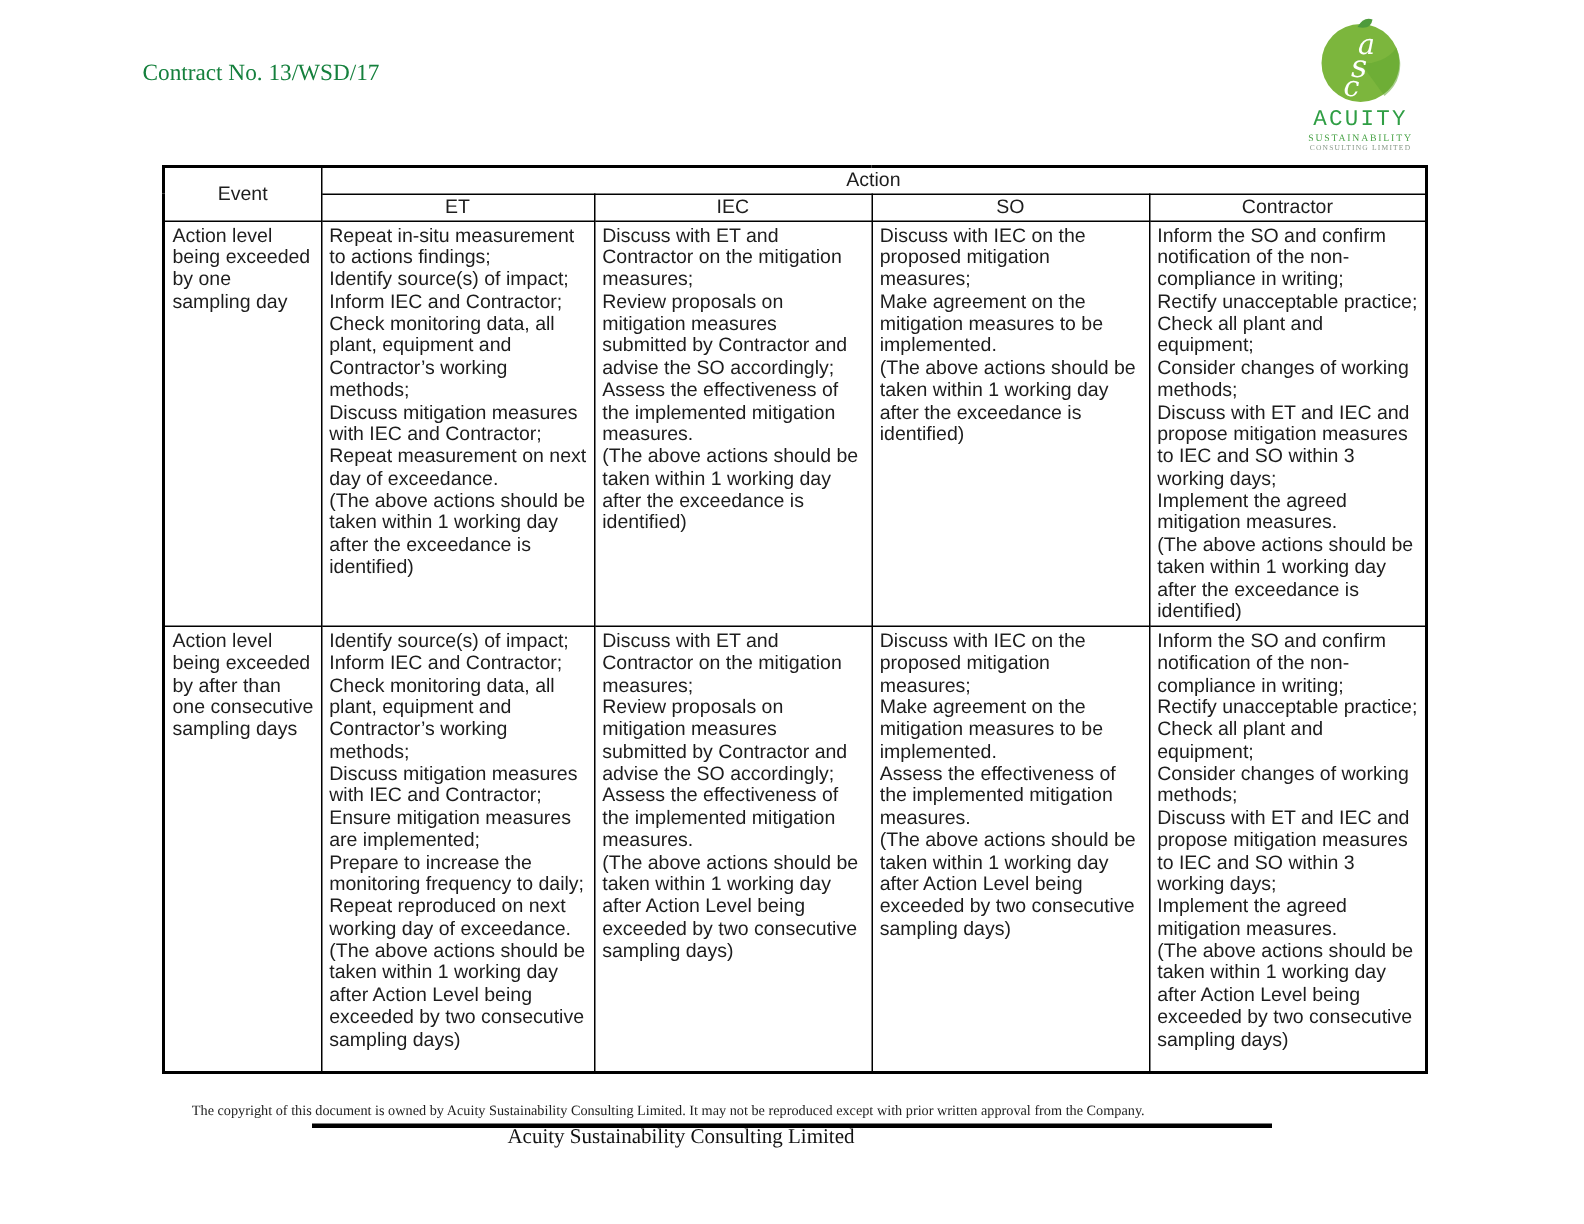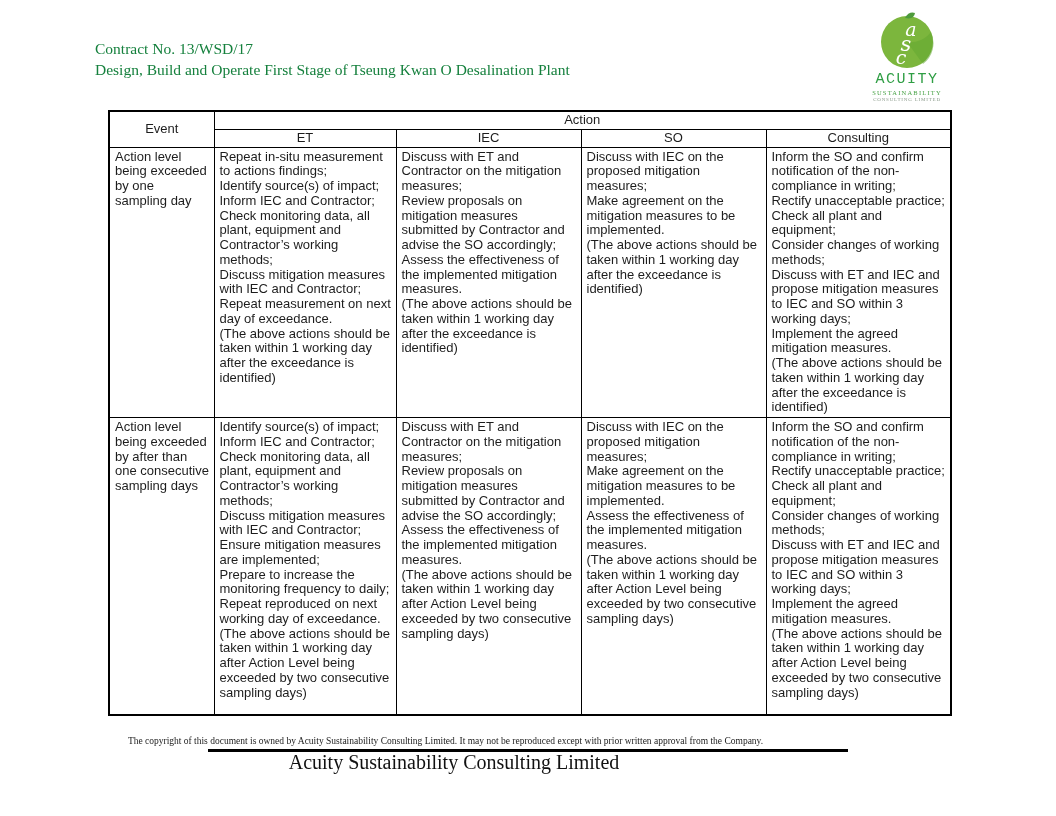--- a/index.html
+++ b/index.html
@@ -40,31 +40,30 @@
   .col-contractor{width:185px;}
   .cell-item{margin:0;}
   
   .footer-copyright{
     position:absolute;left:0;top:736px;width:891px;text-align:center;
     font-size:9.5px;color:#222;font-family:"Liberation Serif",serif;
   }
   .footer-rule{position:absolute;left:208px;top:749px;width:640px;height:3px;background:#000;}
   .footer-company{
     position:absolute;left:0;top:751px;width:908px;text-align:center;
-    font-size:20px;color:#111;font-family:"Liberation Serif",serif;
+    font-size:14px;color:#111;font-family:"Liberation Serif",serif;
   }
 </style>
 </head>
 <body>
 
 <div class="page">
 
   <div class="doc-header">
     <div>Contract No. 13/WSD/17</div>
-    <div>Design, Build and Operate First Stage of Tseung Kwan O Desalination Plant</div>
   </div>
 
   <div class="logo">
     <svg width="58" height="58" viewBox="0 0 58 58">
       <circle cx="29" cy="30" r="26" fill="#7cb63d"></circle>
       <path d="M29 30 a26 26 0 0 0 24 -10 a26 26 0 0 1 -8 32 z" fill="#63a732" opacity="0.55"></path>
       <path d="M27 6 q4 -7 10 -5 q-1 7 -10 5" fill="#4e9b3c"></path>
       <text x="33" y="24" font-family="DejaVu Serif, serif" font-style="italic" font-size="19" fill="#ffffff" text-anchor="middle">a</text>
       <text x="28" y="39" font-family="DejaVu Serif, serif" font-style="italic" font-size="21" fill="#ffffff" text-anchor="middle">s</text>
       <text x="23" y="52" font-family="DejaVu Serif, serif" font-style="italic" font-size="19" fill="#ffffff" text-anchor="middle">c</text>
@@ -84,21 +83,21 @@
     </colgroup>
     <thead>
       <tr>
         <th rowspan="2">Event</th>
         <th colspan="4">Action</th>
       </tr>
       <tr>
         <th>ET</th>
         <th>IEC</th>
         <th>SO</th>
-        <th>Consulting</th>
+        <th>Contractor</th>
       </tr>
     </thead>
     <tbody>
         <tr>
           <td>Action level being exceeded by one sampling day</td>
           <td>
             <div class="cell-item">Repeat in-situ measurement to actions findings;</div>
             <div class="cell-item">Identify source(s) of impact;</div>
             <div class="cell-item">Inform IEC and Contractor;</div>
             <div class="cell-item">Check monitoring data, all plant, equipment and Contractor’s working methods;</div>

